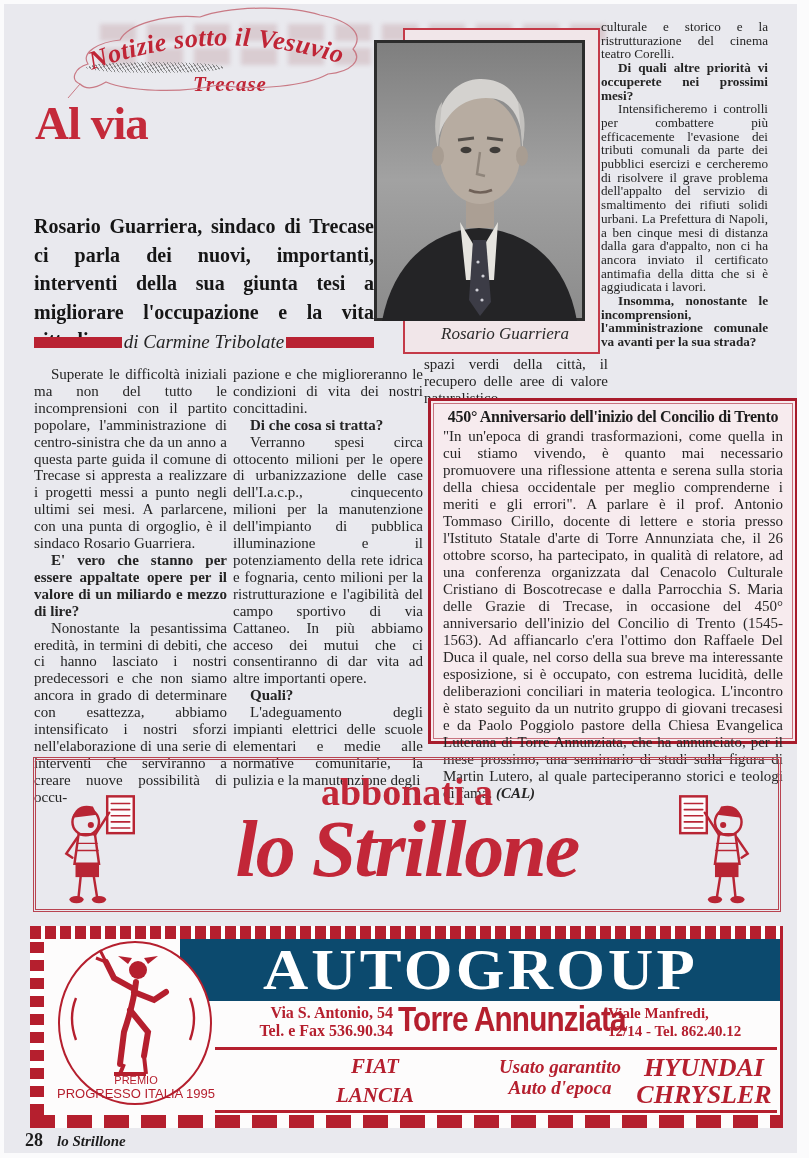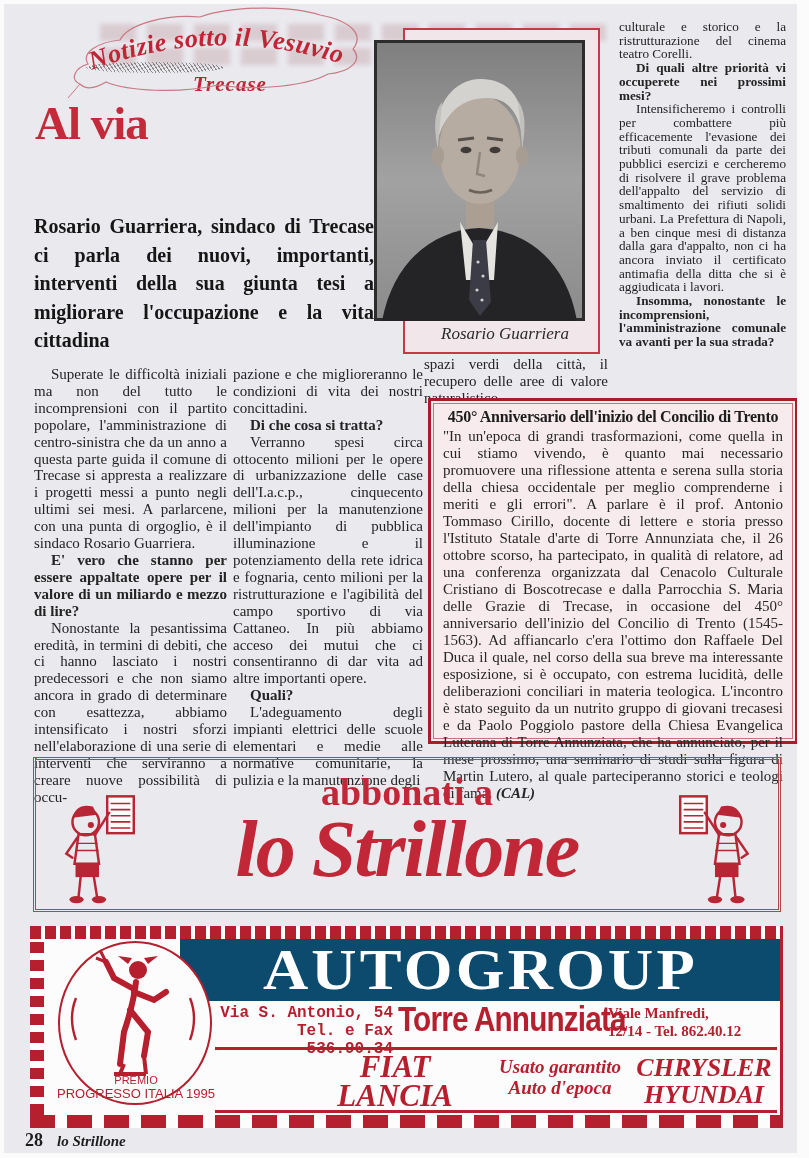--- a/index.html
+++ b/index.html
@@ -30,21 +30,21 @@
   #photo-caption{position:absolute;left:420px;top:324px;width:170px;text-align:center;
          font-style:italic;font-size:17px;color:#2b2b2b;z-index:3;}
   
   .col{position:absolute;text-align:justify;color:#242424;}
   .col p{margin:0;text-indent:17px;}
   .col p.q{font-weight:bold;}
   .col p.cont{text-indent:0;}
   #col1{left:34px;top:366px;width:193px;font-size:15px;line-height:16.9px;}
   #col2{left:233px;top:366px;width:190px;font-size:15px;line-height:16.9px;}
   #col3{left:424px;top:356px;width:184px;font-size:15px;line-height:17px;}
-  #col4{left:619px;top:20px;width:167px;font-size:13.2px;line-height:13.7px;}
+  #col4{left:601px;top:20px;width:167px;font-size:13.2px;line-height:13.7px;}
   
   #trento{position:absolute;left:428px;top:398px;width:370px;height:346px;
          border:3px solid #a81c2c;background:#f7ebee;box-sizing:border-box;padding:2px;}
   #trento-inner{border:1px solid #c8727e;height:100%;box-sizing:border-box;padding:3px 9px;}
   #trento-years{text-align:center;font-weight:bold;font-size:17px;color:#1d1d1d;}
   #trento-title{text-align:center;font-weight:bold;font-size:16px;letter-spacing:-.3px;
          white-space:nowrap;color:#1d1d1d;margin-top:1px;}
   #trento-body{font-size:15px;line-height:17px;text-align:justify;margin-top:2px;color:#262626;}
   #trento-body .sig{font-weight:bold;font-style:italic;}
   
@@ -67,33 +67,33 @@
          background:repeating-linear-gradient(90deg,#b51f2e 0 25px,#fdfcfc 25px 37px);}
   #ad-band{position:absolute;left:150px;top:12px;right:3px;height:63px;background:#0c4a6e;
          display:flex;align-items:center;justify-content:center;}
   #ad-name{color:#fff;font-weight:bold;font-size:58px;letter-spacing:3px;
          transform:scaleX(1.08);white-space:nowrap;}
   #ad-oval{position:absolute;left:28px;top:15px;width:150px;height:160px;background:#fdfcfc;
          border:2px solid #b51f2e;border-radius:50%;z-index:5;}
   #mercury{position:absolute;left:36px;top:22px;width:134px;height:146px;z-index:6;}
   .ad-red{color:#b51f2e;}
   #ad-addr-left{position:absolute;left:185px;top:78px;width:178px;text-align:right;
-         font-weight:bold;font-size:16px;line-height:18px;font-family:Liberation Mono, monospace;}
+         font-weight:bold;font-size:16px;line-height:18px;font-family:Liberation Serif, serif;}
   #ad-city{position:absolute;left:368px;top:73px;width:220px;text-align:center;font-weight:bold;
          font-size:35px;font-family:"Liberation Sans",sans-serif;transform:scaleX(.85);
          transform-origin:left center;white-space:nowrap;letter-spacing:-1px;}
   #ad-addr-right{position:absolute;left:578px;top:78px;width:172px;text-align:left;
          font-weight:bold;font-size:15px;line-height:18px;}
   .ad-rule{position:absolute;left:185px;width:562px;height:3px;background:#b51f2e;}
   #ad-award{position:absolute;left:22px;top:148px;width:168px;text-align:center;z-index:7;
          font-family:"Liberation Sans",sans-serif;font-weight:normal;}
   #ad-award div:first-child{font-size:11px;}
   #ad-award div:last-child{font-size:13px;}
   .brand{position:absolute;text-align:center;font-weight:bold;font-style:italic;}
-  #brand-fiat{left:260px;top:126px;width:210px;font-size:31px;line-height:29px;}
+  #brand-fiat{left:240px;top:126px;width:210px;font-size:21px;line-height:29px;}
   #ad-usato{position:absolute;left:468px;top:130px;width:124px;text-align:center;
          font-style:italic;font-weight:bold;font-size:19px;line-height:21px;}
   #brand-hyundai{left:600px;top:128px;width:148px;font-size:26px;line-height:27px;}
   
   #footer{position:absolute;left:25px;top:1130px;display:flex;align-items:baseline;z-index:6;}
   #page-num{font-weight:bold;font-size:18px;color:#1d1d1d;}
   #footer-brand{font-weight:bold;font-style:italic;font-size:15px;color:#1d1d1d;margin-left:14px;}
 </style>
 </head>
 <body>
@@ -137,20 +137,25 @@
     </text>
   </svg>
   <div id="mound"></div>
   <div id="section-label">Trecase</div>
 
   <div id="headline">
     <div>Al via</div>
   </div>
 
   <div id="standfirst">Rosario Guarriera, sindaco di Trecase ci parla dei nuovi, importanti, interventi della sua giunta tesi a migliorare l'occupazione e la vita cittadina</div>
+  <div id="byline">
+    <div class="byline-bar"></div>
+    <div id="byline-text">di Carmine Tribolate</div>
+    <div class="byline-bar"></div>
+  </div>
 
   <div id="photo-frame"></div>
   <svg id="photo" viewBox="0 0 211 281" preserveAspectRatio="none">
     <defs>
       <linearGradient id="pbg" x1="0" y1="0" x2="0" y2="1">
         <stop offset="0" stop-color="#7e7e7e"></stop>
           <stop offset=".5" stop-color="#a2a2a2"></stop>
           <stop offset="1" stop-color="#8b8b8b"></stop>
       </linearGradient>
     </defs>
@@ -257,22 +262,22 @@
     <div class="ad-rule" style="top:121px;"></div>
     <div id="brand-fiat" class="brand ad-red">
       <div>FIAT</div>
       <div>LANCIA</div>
     </div>
     <div id="ad-usato" class="ad-red">
       <div>Usato garantito</div>
       <div>Auto d'epoca</div>
     </div>
     <div id="brand-hyundai" class="brand ad-red">
+      <div>HYUNDAI</div>
       <div>CHRYSLER</div>
-      <div>HYUNDAI</div>
     </div>
     <div class="ad-rule" style="top:184px;"></div>
     <div id="ad-top"></div>
     <div id="ad-left"></div>
     <div id="ad-right"></div>
     <div id="ad-bottom"></div>
   </div>
 
   <div id="footer">
     <span id="page-num">28</span>

